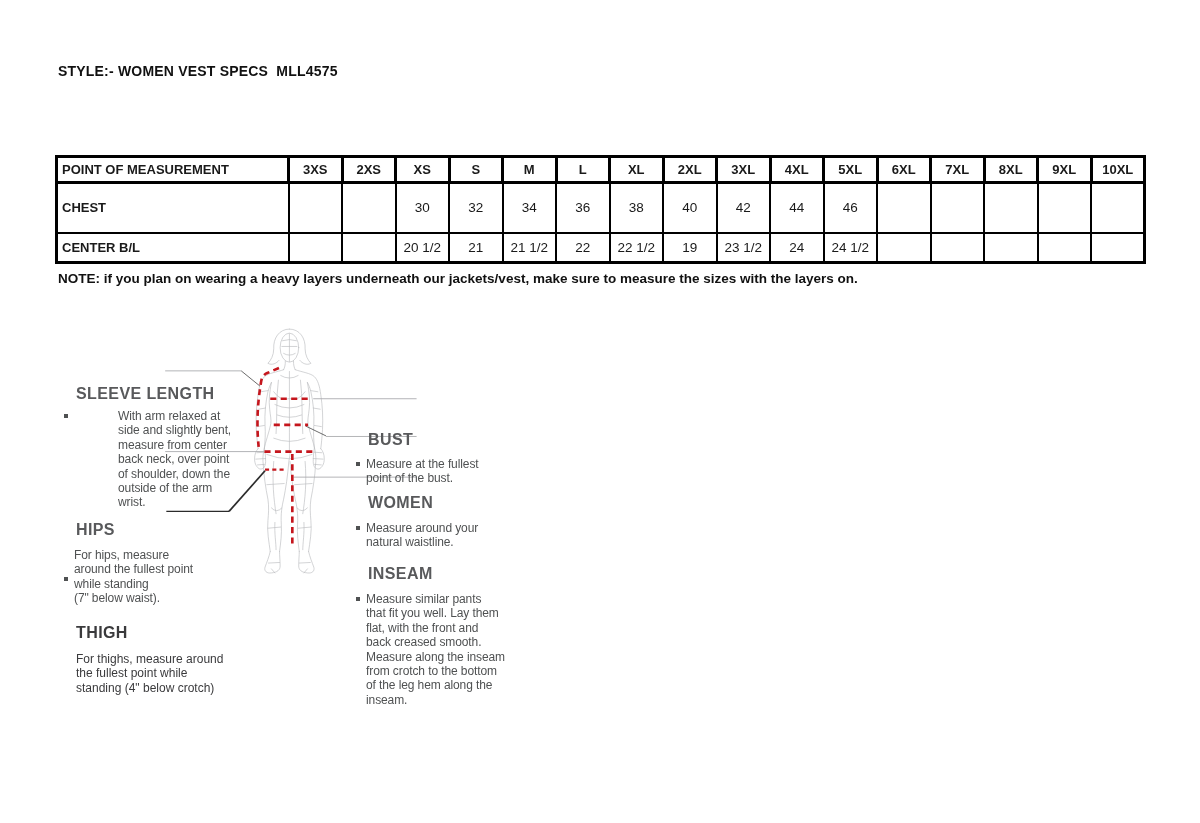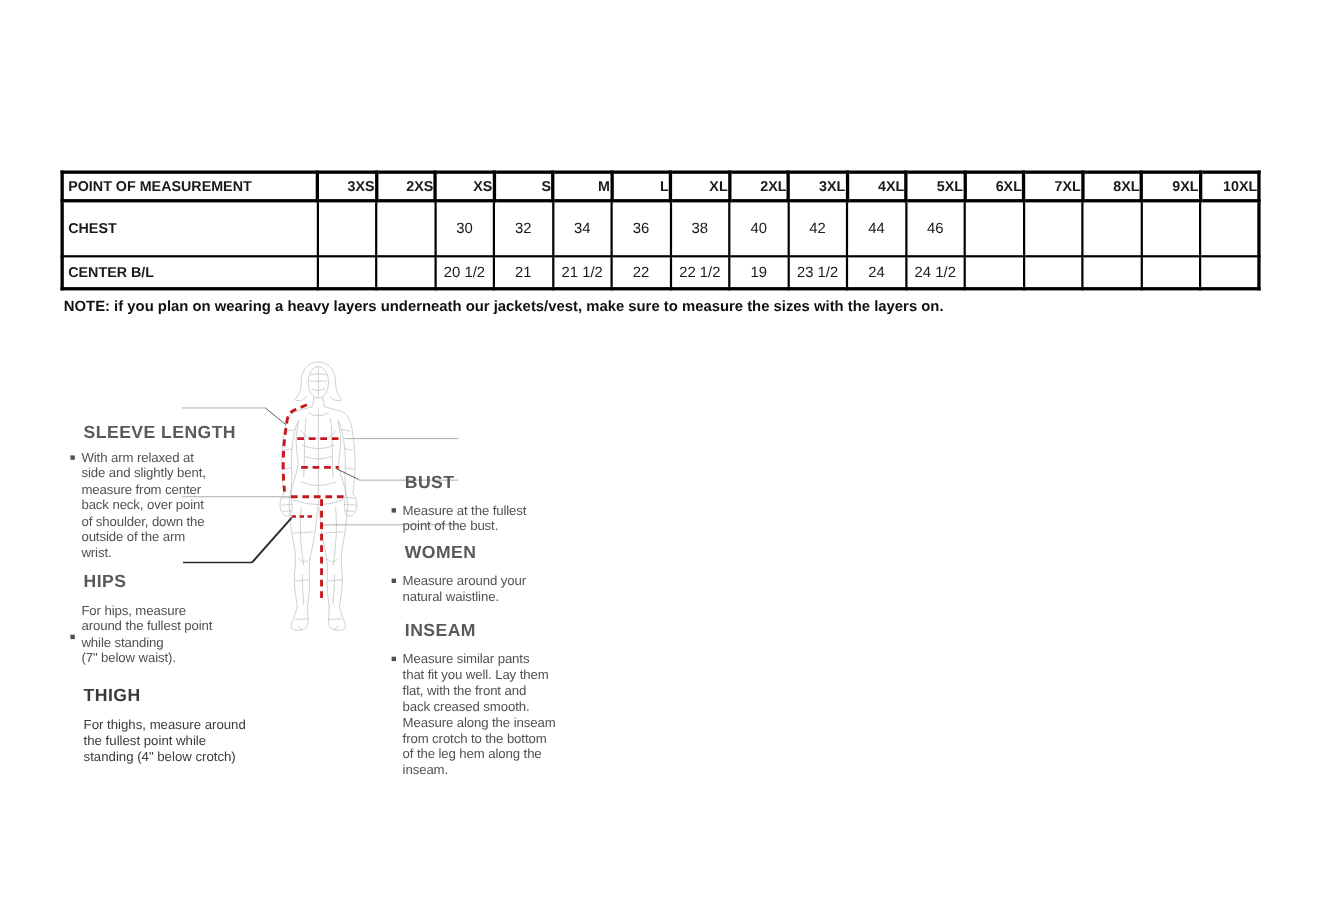--- a/index.html
+++ b/index.html
@@ -8,21 +8,21 @@
 
   .title{position:absolute;left:58px;top:63px;font-size:14px;font-weight:bold;
          letter-spacing:.2px;white-space:pre;color:#111;}
   .note{position:absolute;left:58px;top:271px;font-size:13.5px;font-weight:bold;
         white-space:pre;color:#111;}
 
   
   #spec-table{position:absolute;left:55px;top:155px;width:1088px;
               border-collapse:collapse;table-layout:fixed;border:3px solid #000;}
   #spec-table th,#spec-table td{border:2px solid #000;padding:0;overflow:hidden;}
-  #spec-table thead th{border:3px solid #000;height:23px;font-size:13px;font-weight:bold;text-align:right;}
+  #spec-table thead th{border:3px solid #000;height:23px;font-size:13px;font-weight:bold;text-align:center;}
   #spec-table thead th.rowlabel{text-align:left;padding-left:4px;}
   #spec-table tbody tr:nth-child(1){height:50px;}
   #spec-table tbody tr:nth-child(2){height:30px;padding-left:24px;}
   #spec-table tbody th.rowlabel{font-size:13px;font-weight:bold;text-align:left;padding-left:4px;}
   #spec-table tbody td{font-size:13.5px;font-weight:normal;text-align:center;}
   #spec-table col.c-label{width:232px;}
   #spec-table col.c-size{width:53.5px;}
 
   
   .dg-heading{position:absolute;font-size:16px;font-weight:bold;color:#58595b;
@@ -33,20 +33,21 @@
            white-space:pre-line;}
   .dg-block.dark .dg-text{color:#3a3a3c;letter-spacing:0;}
 
   svg{position:absolute;left:60px;top:325px;}
 </style>
 </head>
 <body>
 
 <div id="page">
 
+  <div class="title">STYLE:- WOMEN VEST SPECS  MLL4575</div>
 
   <table id="spec-table">
     <colgroup id="spec-cols">
         <col class="c-label">
         <col class="c-size">
         <col class="c-size">
         <col class="c-size">
         <col class="c-size">
         <col class="c-size">
         <col class="c-size">
@@ -193,21 +194,21 @@
       <path d="M262,497 H321"></path>
       <path d="M246,543 H330"></path>
       <path d="M247,574 H284" stroke-width="4" stroke-dasharray="7 5.5"></path>
       <path d="M294,547 V708"></path>
     </g>
   </svg>
 
   <div class="dg-heading" style="left:76px;top:385px;">SLEEVE LENGTH</div>
   <div class="dg-block" style="left:64px;top:409px;">
     <span class="dg-bullet"></span>
-    <span class="dg-text" style="width:140px;">With arm relaxed at
+    <span class="dg-text" style="width:140px;margin-left:44px;">With arm relaxed at
 side and slightly bent,
 measure from center
 back neck, over point
 of shoulder, down the
 outside of the arm
 wrist.</span>
   </div>
 
   <div class="dg-heading" style="left:76px;top:521px;">HIPS</div>
   <div class="dg-block" style="left:64px;top:548px;align-items:center;">

